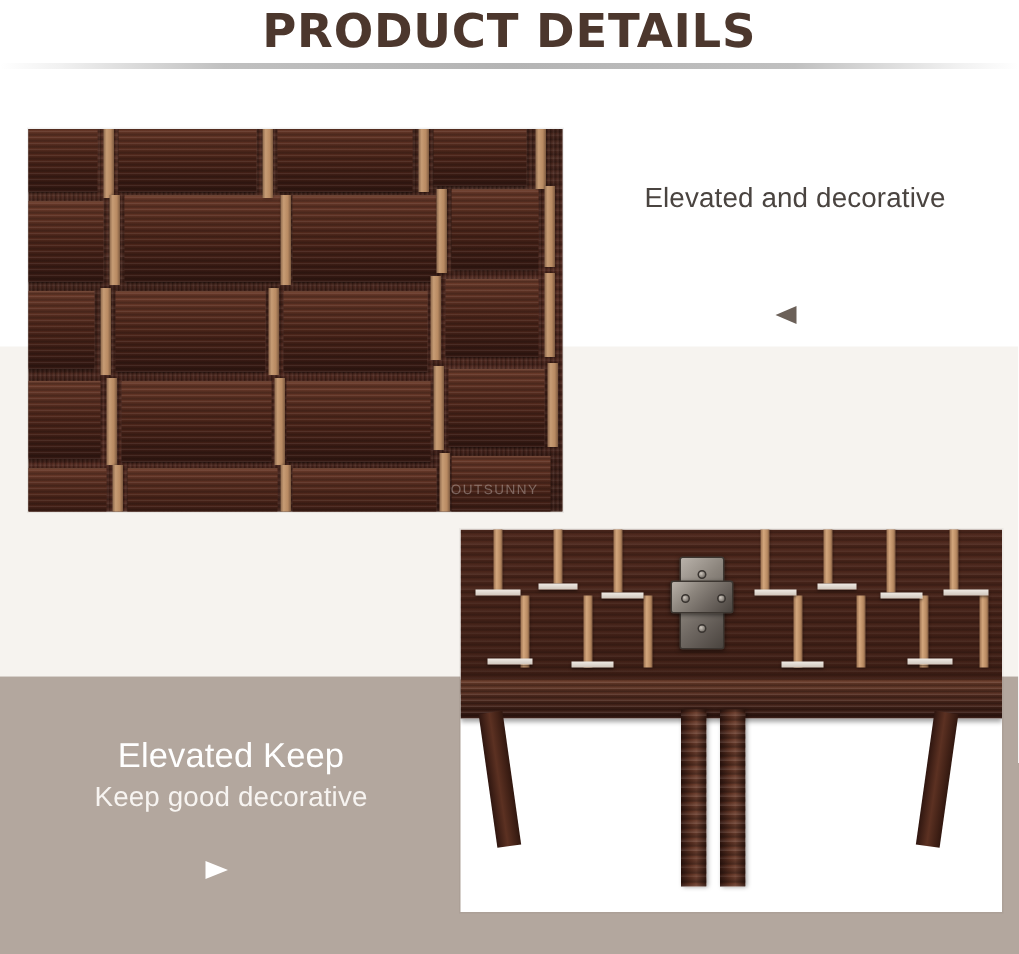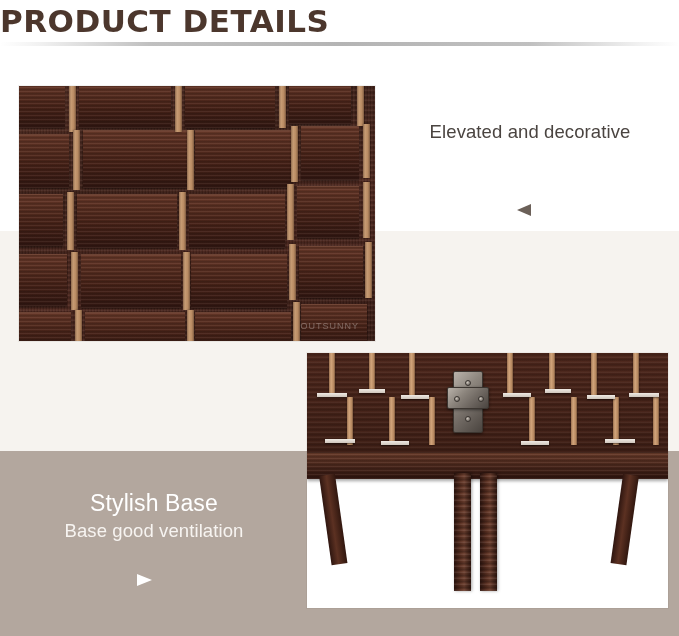--- a/index.html
+++ b/index.html
@@ -44,21 +44,21 @@
 
   
   .header {
     position: absolute;
     left: 0;
     top: 0;
     width: 679px;
     height: 44px;
     display: flex;
     align-items: center;
-    justify-content: flex-start;
+    justify-content: center;
   }
   .header-title {
     font-family: "DejaVu Sans", sans-serif;
     font-size: 31px;
     font-weight: 700;
     letter-spacing: 0.5px;
     color: #4c372d;
     line-height: 1;
     padding-bottom: 2px;
   }
@@ -413,18 +413,18 @@
       <div class="screw" style="left:30px; top:8px;"></div>
     </div>
   </div>
 
   <div class="callout-right">
     <div class="c-sub">Elevated and decorative</div>
   </div>
   <div class="arrow-left"></div>
 
   <div class="callout-left">
-    <div class="c-title">Stylish Base</div>
-    <div class="c-sub">Base good ventilation</div>
+    <div class="c-title">Elevated Keep</div>
+    <div class="c-sub">Keep good decorative</div>
   </div>
   <div class="arrow-right"></div>
 
 </div>
 
 </body></html>

